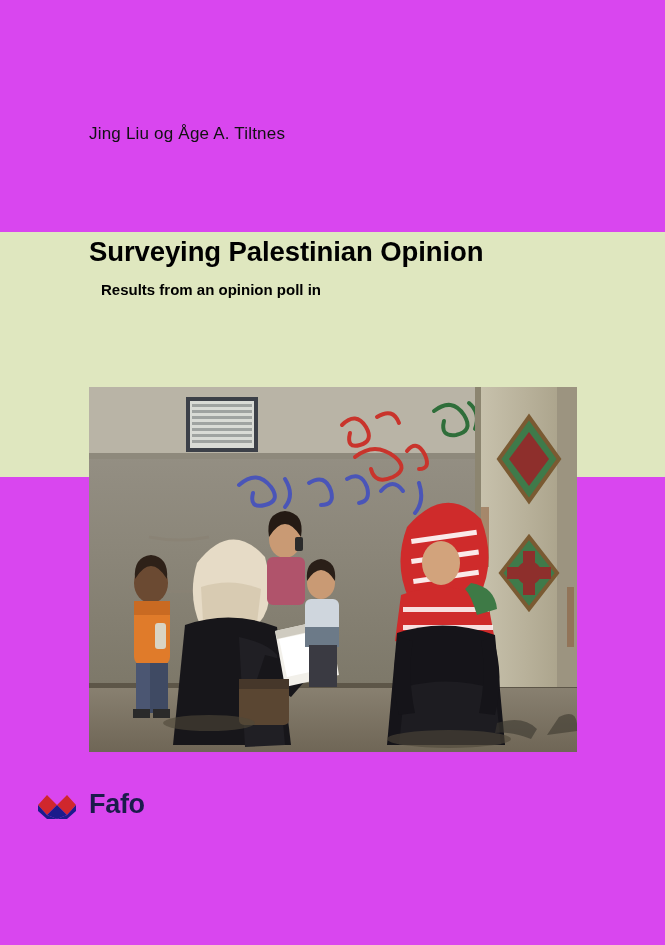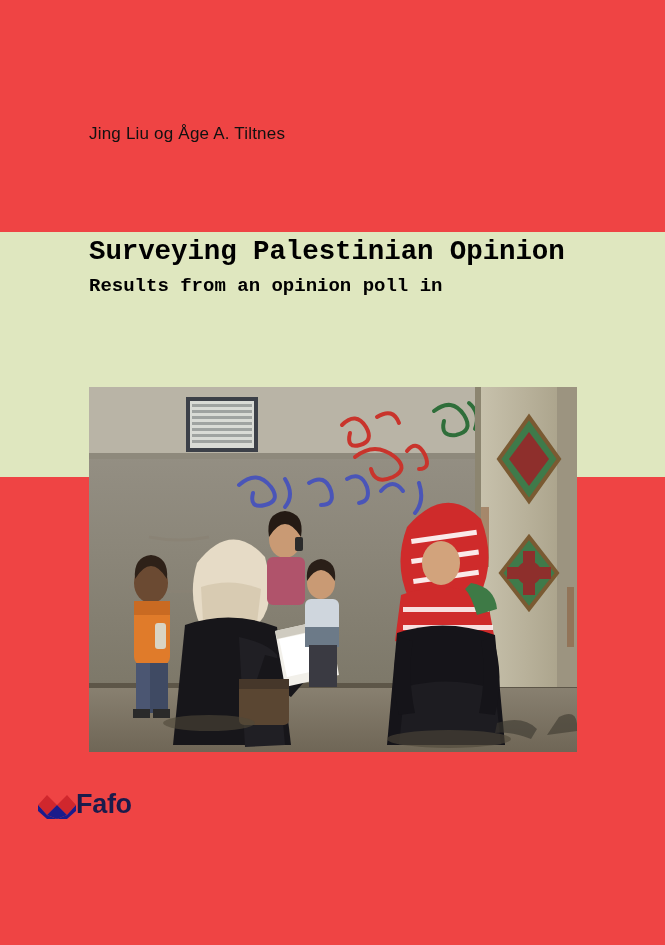--- a/index.html
+++ b/index.html
@@ -11,21 +11,21 @@
     height: 945px;
     background: #ffffff;
     font-family: "Liberation Sans", sans-serif;
     overflow: hidden;
     position: relative;
   }
   .page {
     position: relative;
     width: 665px;
     height: 945px;
-    background: #ef4444;
+    background: #d946ef;
   }
   
   .green-band {
     position: absolute;
     left: 0;
     top: 232px;
     width: 665px;
     height: 245px;
     background: #dfe7bf;
   }
@@ -35,36 +35,35 @@
     top: 124px;
     font-size: 17px;
     color: #111111;
     letter-spacing: 0.2px;
   }
   .title-block {
     position: absolute;
     left: 89px;
     top: 236px;
     width: 520px;
-    font-family: Liberation Mono, monospace;
   }
   .main-title {
     font-size: 27.5px;
     font-weight: bold;
     color: #000000;
     line-height: 1.18;
     margin: 0 0 6px 0;
     letter-spacing: -0.1px;
   }
   .subtitle {
-    font-size: 19px;
+    font-size: 15px;
     font-weight: bold;
     color: #000000;
     line-height: 1.32;
-    margin: 0;
+    margin: 12px;
   }
   
   .photo {
     position: absolute;
     left: 89px;
     top: 387px;
     width: 488px;
     height: 365px;
     overflow: hidden;
     background: #6d6a5e;
@@ -72,21 +71,21 @@
   .photo svg {
     display: block;
   }
   
   .logo-wrap {
     position: absolute;
     left: 38px;
     top: 789px;
     display: flex;
     align-items: center;
-    gap: 0;
+    gap: 13px;
   }
   .logo-mark {
     width: 38px;
     height: 30px;
   }
   .logo-text {
     font-size: 27px;
     font-weight: bold;
     color: #1b1b4b;
     letter-spacing: -0.3px;

